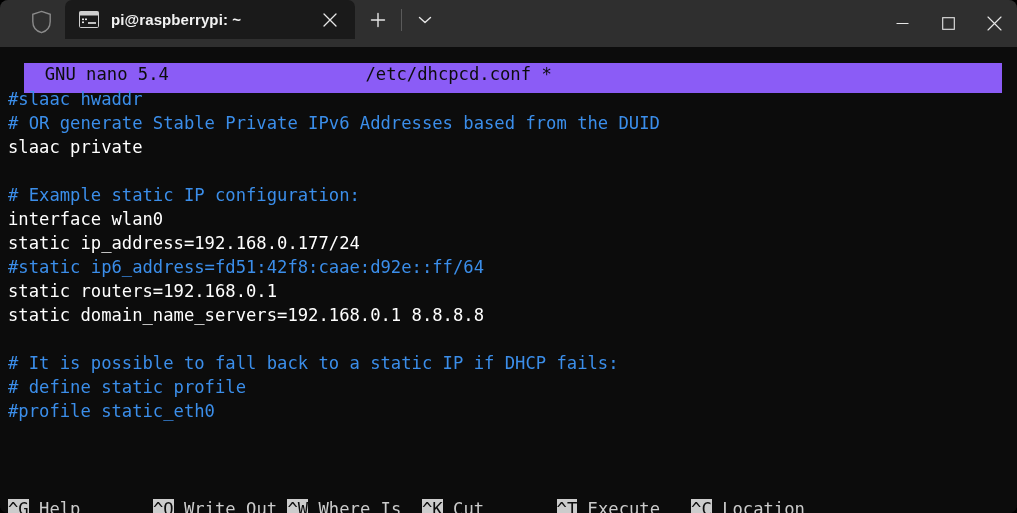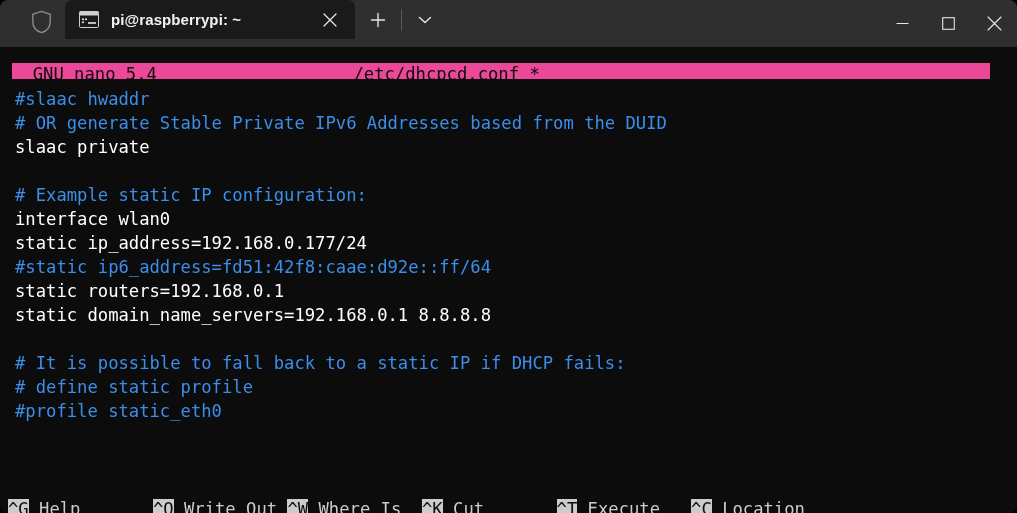--- a/index.html
+++ b/index.html
@@ -90,37 +90,36 @@
     width: 1017px; height: 466px;
     background: #0c0c0c;
     font-family: "DejaVu Sans Mono", monospace;
     font-size: 17.2px;
     line-height: 24px;
   }
 
   
   #nano-titlebar {
     position: absolute;
-    left: 12px; top: 16px;
-    width: 978px; height: 16px;
-    background: #ec4899;
+    left: 24px; top: 16px;
+    width: 978px; height: 30px;
+    background: #8b5cf6;
     color: #0c0c0c;
     white-space: pre;
     font-size: 17.2px;
     line-height: 22px;
     letter-spacing: 0px;
   }
 
   #nano-body {
     position: absolute;
     left: 8px; top: 40px;
     width: 1001px;
     white-space: pre;
     letter-spacing: 0px;
-    margin-left: 7px;
   }
   #nano-body .line { height: 24px; white-space: pre; }
   .c-comment { color: #3b8eea; }
   .c-text    { color: #ffffff; }
 
   
   #shortcutbar {
     position: absolute;
     left: 8px; top: 402px;
     width: 1001px;

